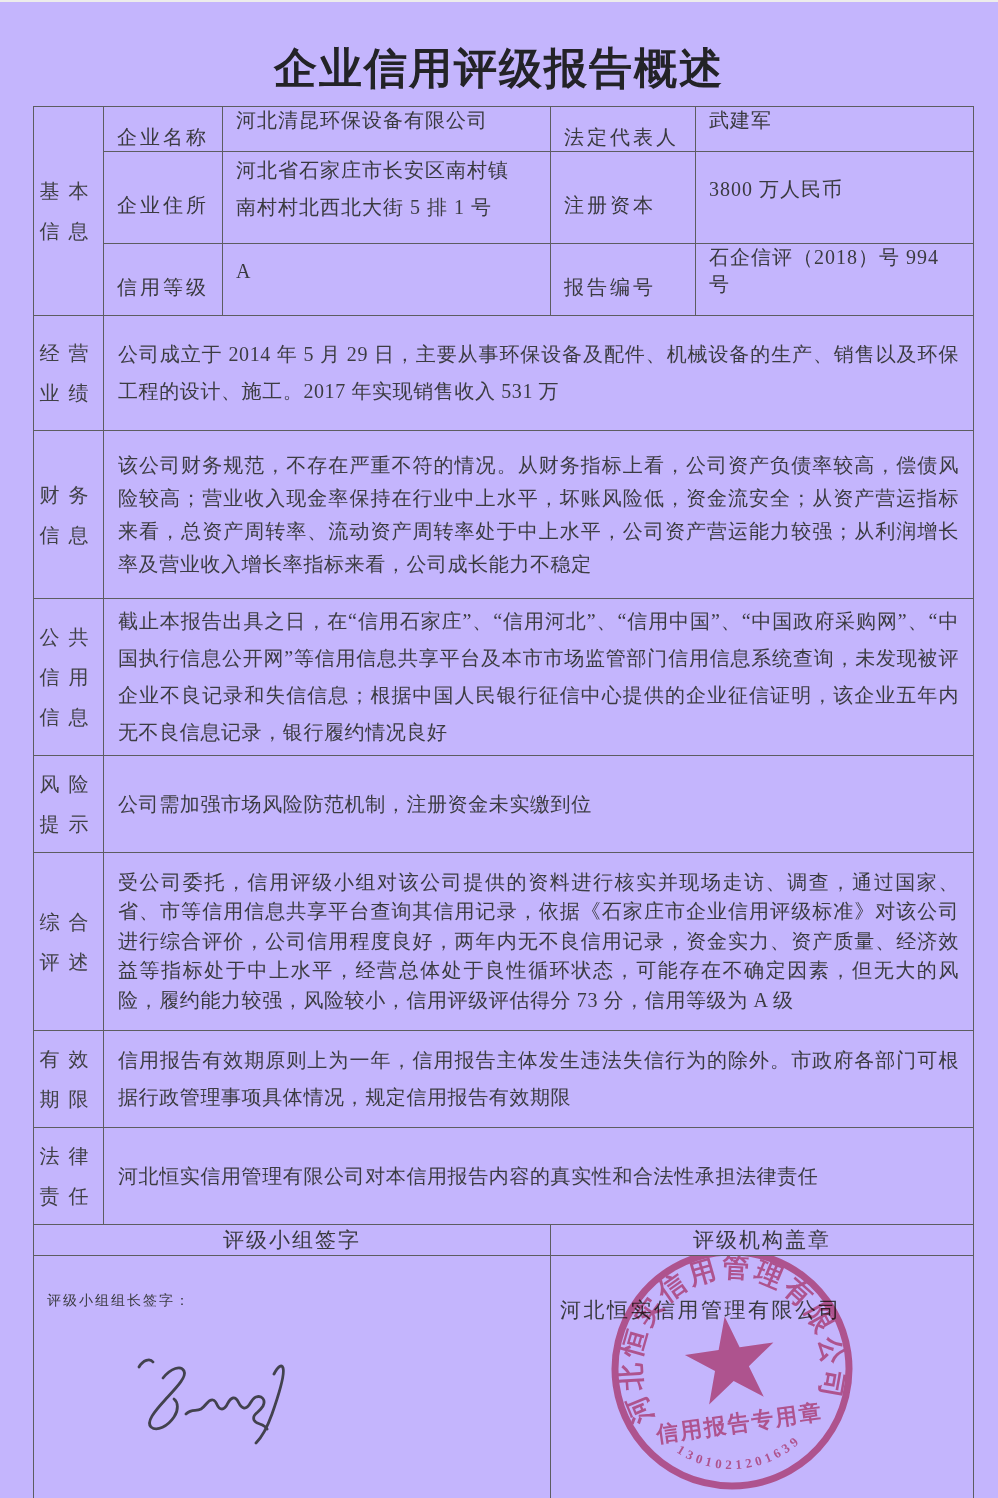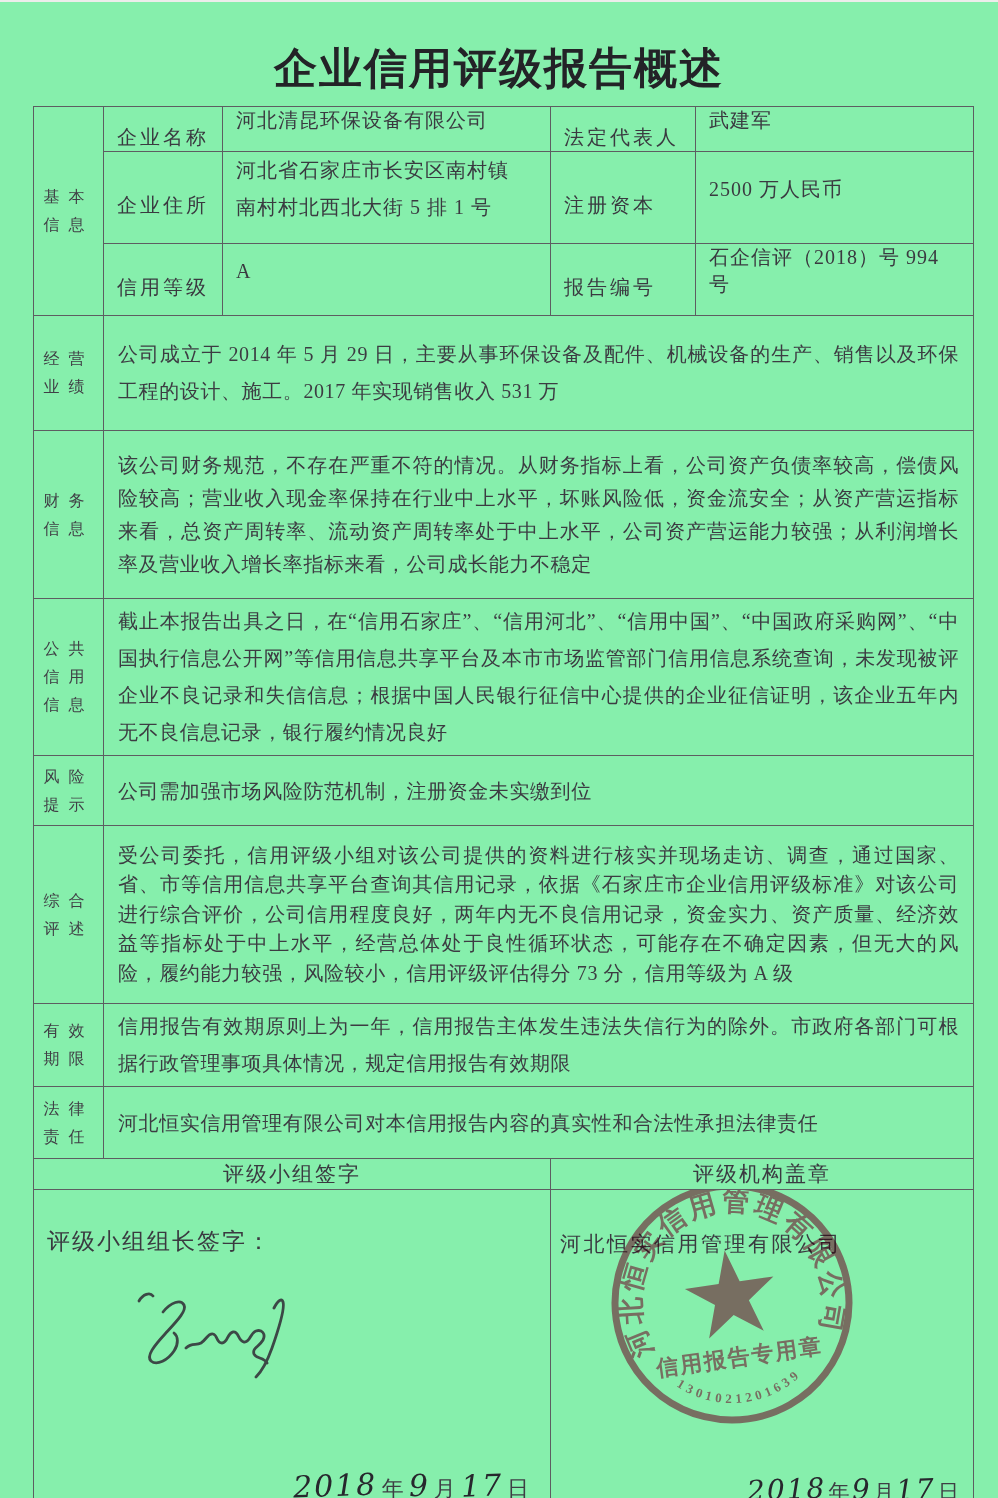--- a/index.html
+++ b/index.html
@@ -1,56 +1,56 @@
 <!DOCTYPE html>
 <html><head>
 <meta charset="utf-8">
 <style>
   html,body{margin:0;padding:0;background:#ffffff;}
   .page{
-    position:relative;width:998px;height:1498px;background:#86efac;overflow:hidden;
+    position:relative;width:998px;height:1498px;background:#c4b5fd;overflow:hidden;
     font-family:"Liberation Serif","DejaVu Serif",serif;color:#3a3a40;
   }
   .scan-edge{position:absolute;top:0;left:0;width:100%;height:2px;background:#ededeb;}
   .title{
     position:absolute;top:40px;left:0;width:100%;margin:0;text-align:center;
     font-size:43px;font-weight:bold;letter-spacing:2px;color:#232327;
   }
   table.report{
     position:absolute;left:33px;top:106px;width:940px;
     border-collapse:collapse;table-layout:fixed;
   }
   table.report td{border:1.5px solid #5d5d61;overflow:hidden;}
   
   tr.r1{height:41px;} tr.r2{height:79px;} tr.r3{height:40px;}
   tr.jy{height:115px;} tr.cw{height:168px;} tr.gg{height:151px;}
   tr.fx{height:70px;margin-left:26px;}  tr.zh{height:178px;} tr.yx{height:77px;}
   tr.fl{height:72px;}  tr.sh{height:27px;}  tr.sb{height:320px;}
   
   td.sec{
-    text-align:center;vertical-align:middle;font-size:16px;letter-spacing:9px;
-    line-height:28px;padding:0 3px;color:#404046;
+    text-align:center;vertical-align:middle;font-size:20px;letter-spacing:9px;
+    line-height:40px;padding:8px 3px;color:#404046;
   }
   td.fld{font-size:20px;letter-spacing:3px;padding:16px 4px 0 13px;vertical-align:middle;}
   td.val{font-size:20px;letter-spacing:1px;padding:0 10px 17px 13px;vertical-align:middle;}
   td.val.addr{padding-right:30px;line-height:37px;}
   td.txt{
     font-size:20px;letter-spacing:0.6px;padding:4px 14px;text-align:justify;
     vertical-align:middle;color:#3c3c42;
   }
   tr.jy td.txt{line-height:37px;}
   tr.cw td.txt{line-height:33px;}
   tr.gg td.txt{line-height:37px;margin-top:24px;}
   tr.fx td.txt{line-height:30px;}
   tr.zh td.txt{line-height:29.5px;}
   tr.yx td.txt{line-height:37px;}
   tr.fl td.txt{line-height:30px;}
   td.foothead{text-align:center;vertical-align:middle;font-size:21px;letter-spacing:2px;}
   td.signcell,td.sealcell{position:relative;vertical-align:top;}
-  .leader-label{position:absolute;top:36px;left:13px;font-size:23px;letter-spacing:2px;}
+  .leader-label{position:absolute;top:36px;left:13px;font-size:14px;letter-spacing:2px;}
   .company-line{position:absolute;top:40px;left:9px;font-size:21px;letter-spacing:2.5px;z-index:1;}
   svg.signature{position:absolute;left:72px;top:96px;width:190px;height:105px;}
   svg.seal{
     position:absolute;left:55px;top:-13px;width:252px;height:252px;z-index:2;
     transform:rotate(-8deg);mix-blend-mode:multiply;opacity:.88;
   }
   .date{position:absolute;white-space:nowrap;}
   .date .hand{
     display:inline-block;font-size:30px;font-style:italic;letter-spacing:2px;
     color:#27272d;transform:rotate(-2deg);font-family:"DejaVu Serif",serif;
@@ -86,21 +86,21 @@
       <td class="sec" rowspan="3">基本信息</td>
       <td class="fld">企业名称</td>
       <td class="val">河北清昆环保设备有限公司</td>
       <td class="fld">法定代表人</td>
       <td class="val">武建军</td>
     </tr>
     <tr class="r2">
       <td class="fld">企业住所</td>
       <td class="val addr">河北省石家庄市长安区南村镇南村村北西北大街 5 排 1 号</td>
       <td class="fld">注册资本</td>
-      <td class="val">2500 万人民币</td>
+      <td class="val">3800 万人民币</td>
     </tr>
     <tr class="r3">
       <td class="fld">信用等级</td>
       <td class="val">A</td>
       <td class="fld">报告编号</td>
       <td class="val">石企信评（2018）号 994 号</td>
     </tr>
 
     <tr class="jy">
       <td class="sec">经营业绩</td>

